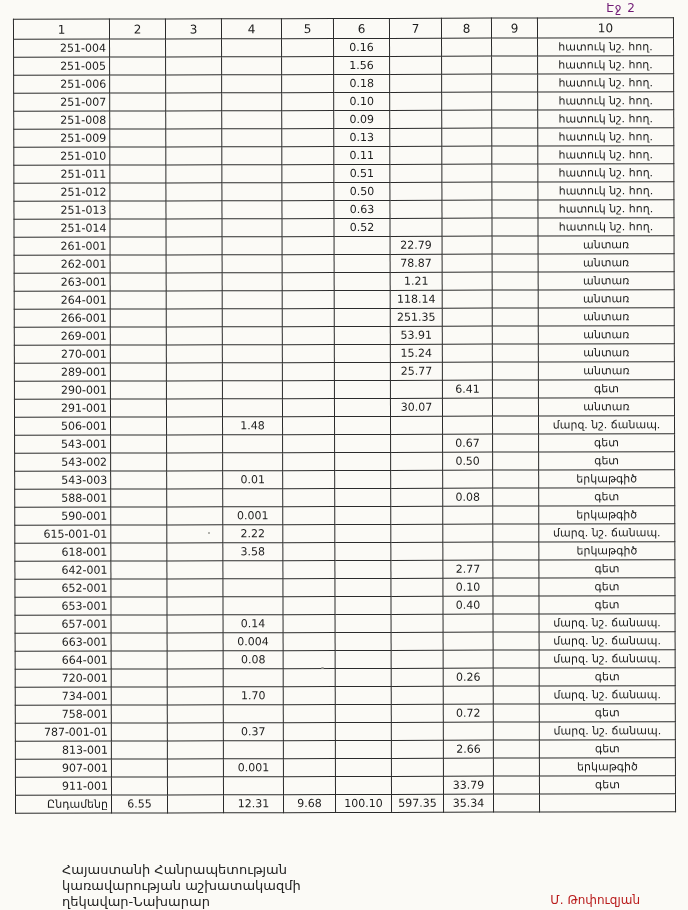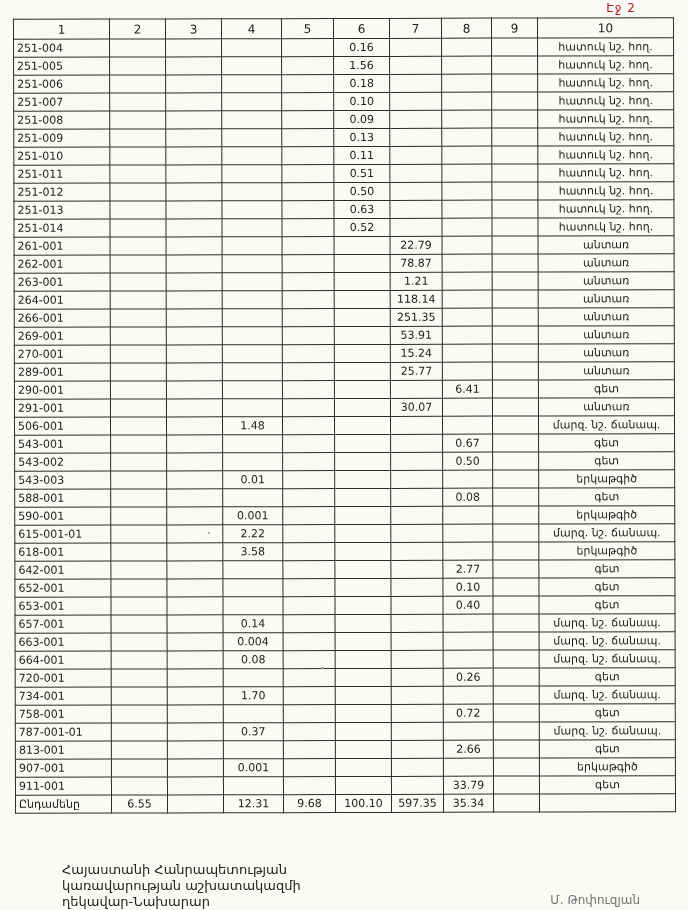--- a/index.html
+++ b/index.html
@@ -13,21 +13,21 @@
     position:relative;
     width:688px;height:910px;
     background:#fbfaf6;
     overflow:hidden;
   }
   .page-label{
     position:absolute;
     top:1px;right:52px;
     font-size:12px;
     letter-spacing:1px;
-    color:#b91c1c;
+    color:#701a75;
     margin-left:32px;
   }
   table.parcels{
     position:absolute;
     left:14px;top:18px;
     width:660px;
     border-collapse:collapse;
     table-layout:fixed;
     transform:rotate(-0.15deg);
   }
@@ -40,37 +40,37 @@
     overflow:hidden;
     white-space:nowrap;
     font-weight:normal;
     color:#1c1c1c;
   }
   table.parcels thead th{
     text-align:center;
     height:19px;
     font-size:12px;
   }
-  td.c1{text-align:left;padding-left:5px;}
+  td.c1{text-align:right;padding-left:5px;}
   td.num{text-align:center;}
   td.c10{text-align:center;padding-left:6px;}
   td.total-label{}
   tfoot td{height:18px;}
   .footer-left{
     position:absolute;
     left:62px;top:862px;
     font-size:13px;
     line-height:1.22;
     color:#222;
   }
   .footer-right{
     position:absolute;
     right:48px;top:893px;
     font-size:12px;
-    color:#737373;
+    color:#b91c1c;
   }
   
   .speck{position:absolute;background:#9a9a94;border-radius:50%;}
 </style>
 </head>
 <body>
 
 <div class="sheet">
 
   <div class="page-label">Էջ 2</div>

